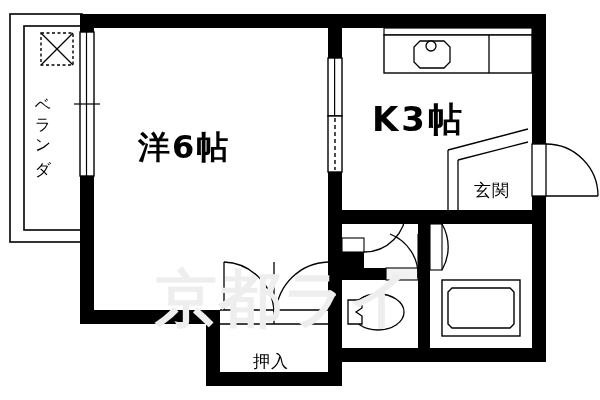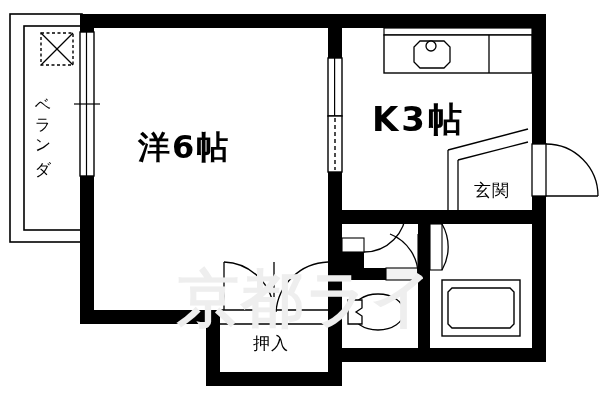--- a/index.html
+++ b/index.html
@@ -50,21 +50,20 @@
     position:absolute;
     color:#eeeeee;
     font-size:62px;
     font-weight:700;
     letter-spacing:2px;
     white-space:pre;
     font-family:"DejaVu Sans","Liberation Sans",sans-serif;
     line-height:1;
     user-select:none;
     pointer-events:none;
-    margin-left:22px;
   }
 </style>
 </head>
 <body>
 
 <div id="plan">
 
   <svg width="600" height="400" viewBox="0 0 600 400">
 
     <g>
@@ -204,17 +203,17 @@
   </svg>
 
   <div class="watermark" style="left:155px;top:268px;">京都ライ</div>
 
   <div class="lbl lbl-room" style="left:138px;top:131px;">洋6帖</div>
 
   <div class="lbl lbl-kitchen" style="left:372px;top:79px;margin-top:23px;">K3帖</div>
 
   <div class="lbl lbl-small" style="left:474px;top:182px;text-align:right;">玄関</div>
 
-  <div class="lbl lbl-small" style="left:253px;top:335px;">押入</div>
+  <div class="lbl lbl-small" style="left:253px;top:353px;">押入</div>
 
   <div class="lbl lbl-veranda" style="left:35px;top:86px;">ベランダ</div>
 
 </div>
 
 </body></html>

